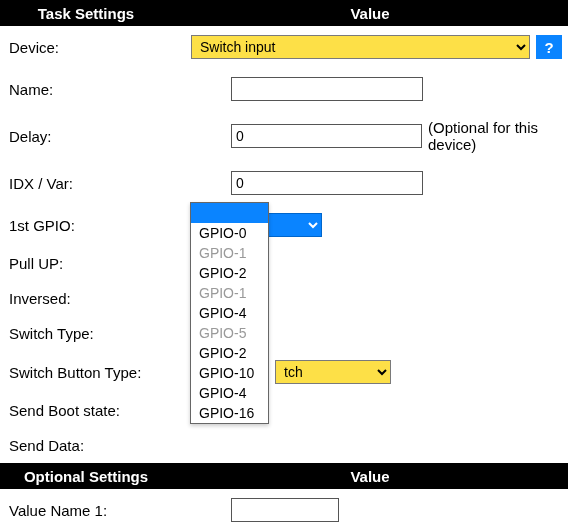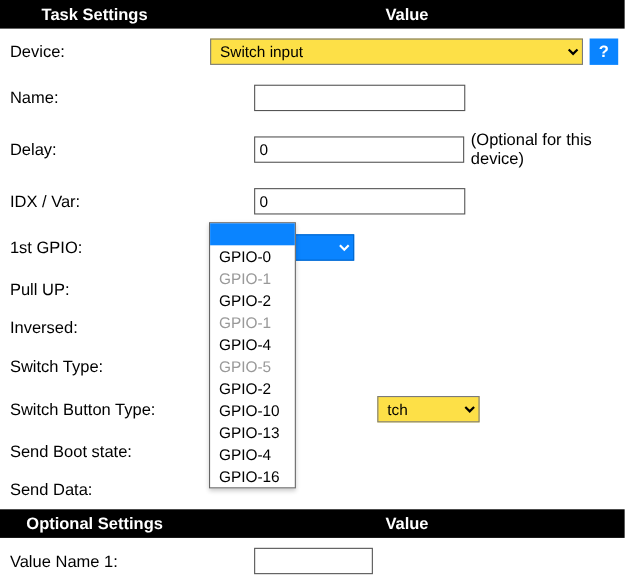--- a/index.html
+++ b/index.html
@@ -173,21 +173,21 @@
     <div class="form-label">Inversed:</div>
   </div>
 
   <div class="form-row">
     <div class="form-label">Switch Type:</div>
   </div>
 
   <div class="form-row">
     <div class="form-label">Switch Button Type:</div>
     <div class="form-value">
-      <select class="sel-med" style="margin-left:112px;width:93px;">
+      <select class="sel-med" style="margin-left:44px;width:116px;">
         <option>tch</option>
       </select>
     </div>
   </div>
 
   <div class="form-row">
     <div class="form-label">Send Boot state:</div>
   </div>
 
   <div class="form-row">
@@ -209,18 +209,17 @@
   <div class="dropdown-list" id="gpio-list">
       <div class="dropdown-item highlighted">&nbsp;</div>
       <div class="dropdown-item">GPIO-0</div>
       <div class="dropdown-item disabled">GPIO-1</div>
       <div class="dropdown-item">GPIO-2</div>
       <div class="dropdown-item disabled">GPIO-1</div>
       <div class="dropdown-item">GPIO-4</div>
       <div class="dropdown-item disabled">GPIO-5</div>
       <div class="dropdown-item">GPIO-2</div>
       <div class="dropdown-item">GPIO-10</div>
-      <div class="dropdown-item">GPIO-13</div>
       <div class="dropdown-item">GPIO-4</div>
       <div class="dropdown-item">GPIO-16</div>
     </div>
 
 </div>
 
 </body></html>

